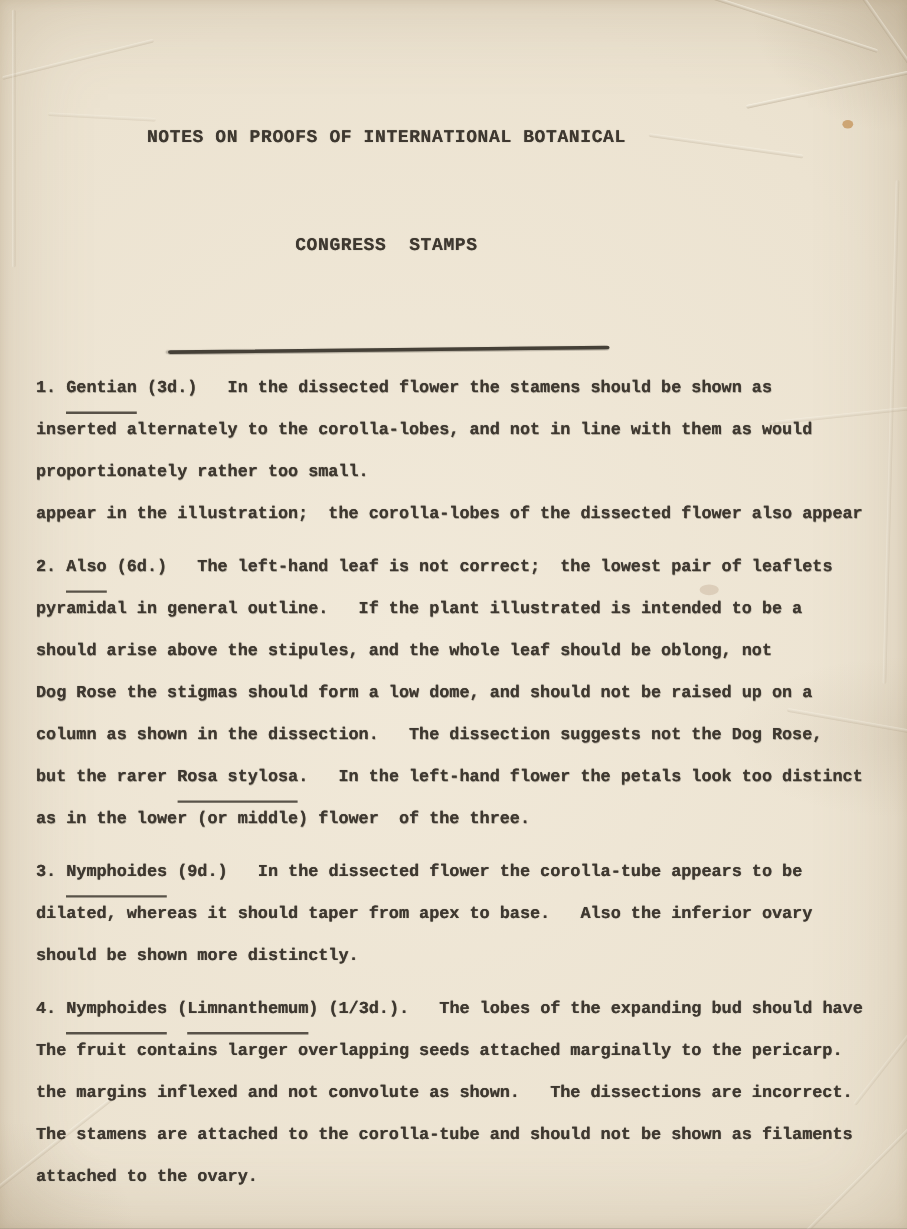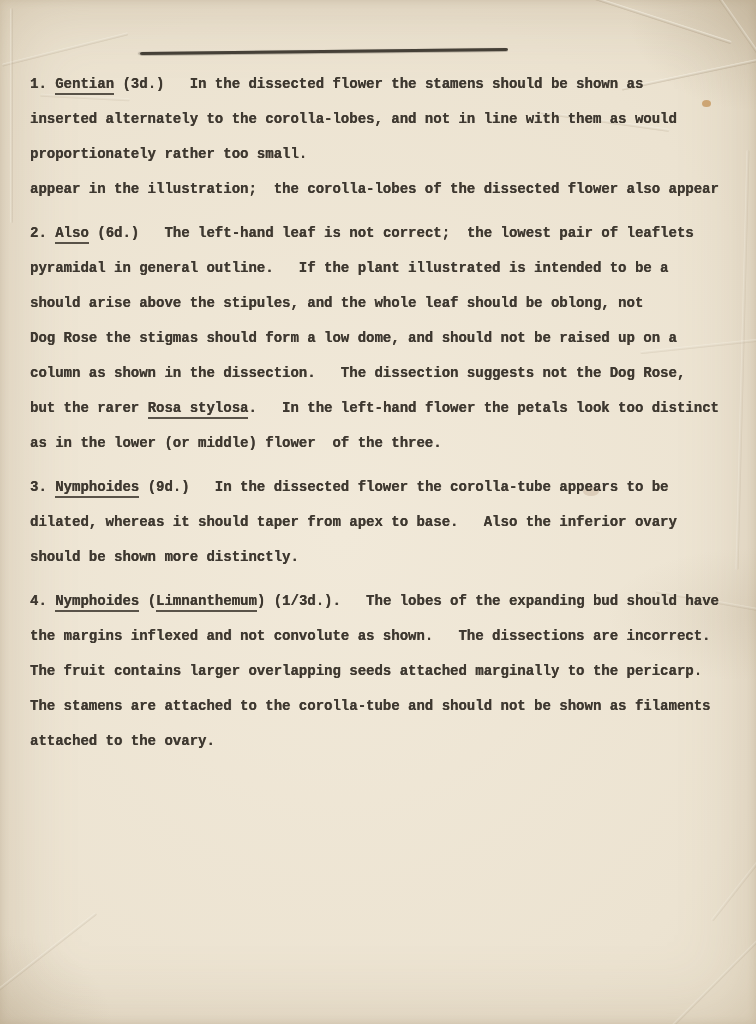--- a/index.html
+++ b/index.html
@@ -37,21 +37,21 @@
     box-shadow: 0 1px 0 rgba(69,64,55,0.25), -2px 0 1px rgba(69,64,55,0.3);
   }
   .body-text { font-size: 14px; }
   .para { margin-bottom: 9px; }
   .line {
     white-space: pre;
     line-height: 35px;
     height: 35px;
     text-shadow: 0 0 0.6px rgba(62,56,48,0.85), 0.4px 0.4px 0.5px rgba(62,56,48,0.30);
   }
-  .u { border-bottom: 2px solid rgba(62,56,48,0.85); padding-bottom: 1px; }
+  .u { border-bottom: 2px solid rgba(62,56,48,0.85); padding-bottom: 11px; }
   
   .crease { position: absolute; pointer-events: none; }
   .crease-line {
     position: absolute;
     height: 3px;
     border-radius: 2px;
     background: linear-gradient(to bottom, rgba(255,253,244,0.55), rgba(139,119,90,0.30));
     pointer-events: none;
   }
   .crease-vline {
@@ -80,20 +80,24 @@
     <div class="crease-line" style="left:640px; top:345px; width:120px; transform:rotate(-6deg); opacity:0.55;"></div>
     <div class="crease-line" style="left:655px; top:600px; width:115px; transform:rotate(10deg); opacity:0.6;"></div>
     <div class="crease-line" style="left:-20px; top:952px; width:130px; transform:rotate(-38deg); opacity:0.65;"></div>
     <div class="crease-line" style="left:640px; top:962px; width:190px; transform:rotate(-45deg); opacity:0.6;"></div>
     <div class="crease-line" style="left:696px; top:886px; width:84px; transform:rotate(-52deg); opacity:0.5;"></div>
     <div class="stain" style="left:702px; top:100px; width:9px; height:7px; background:rgba(183,118,44,0.55);"></div>
     <div class="stain" style="left:583px; top:487px; width:16px; height:9px; background:rgba(160,122,90,0.22);"></div>
   </div>
 
   <div class="doc">
+    <div class="title-block">
+      <div>NOTES ON PROOFS OF INTERNATIONAL BOTANICAL</div>
+      <div>CONGRESS  STAMPS</div>
+    </div>
     <div class="title-rule"></div>
     <div class="body-text">
         <div class="para">
           <div class="line">1. <span class="u">Gentian</span> (3d.)   In the dissected flower the stamens should be shown as</div>
           <div class="line">inserted alternately to the corolla-lobes, and not in line with them as would</div>
           <div class="line">proportionately rather too small.</div>
           <div class="line">appear in the illustration;  the corolla-lobes of the dissected flower also appear</div>
         </div>
         <div class="para">
           <div class="line">2. <span class="u">Also</span> (6d.)   The left-hand leaf is not correct;  the lowest pair of leaflets</div>
@@ -104,21 +108,21 @@
           <div class="line">but the rarer <span class="u">Rosa stylosa</span>.   In the left-hand flower the petals look too distinct</div>
           <div class="line">as in the lower (or middle) flower  of the three.</div>
         </div>
         <div class="para">
           <div class="line">3. <span class="u">Nymphoides</span> (9d.)   In the dissected flower the corolla-tube appears to be</div>
           <div class="line">dilated, whereas it should taper from apex to base.   Also the inferior ovary</div>
           <div class="line">should be shown more distinctly.</div>
         </div>
         <div class="para">
           <div class="line">4. <span class="u">Nymphoides</span> (<span class="u">Limnanthemum</span>) (1/3d.).   The lobes of the expanding bud should have</div>
+          <div class="line">The fruit contains larger overlapping seeds attached marginally to the pericarp.</div>
           <div class="line">the margins inflexed and not convolute as shown.   The dissections are incorrect.</div>
-          <div class="line">The fruit contains larger overlapping seeds attached marginally to the pericarp.</div>
           <div class="line">The stamens are attached to the corolla-tube and should not be shown as filaments</div>
           <div class="line">attached to the ovary.</div>
         </div>
       </div>
   </div>
 
 </div>
 
 </body></html>

